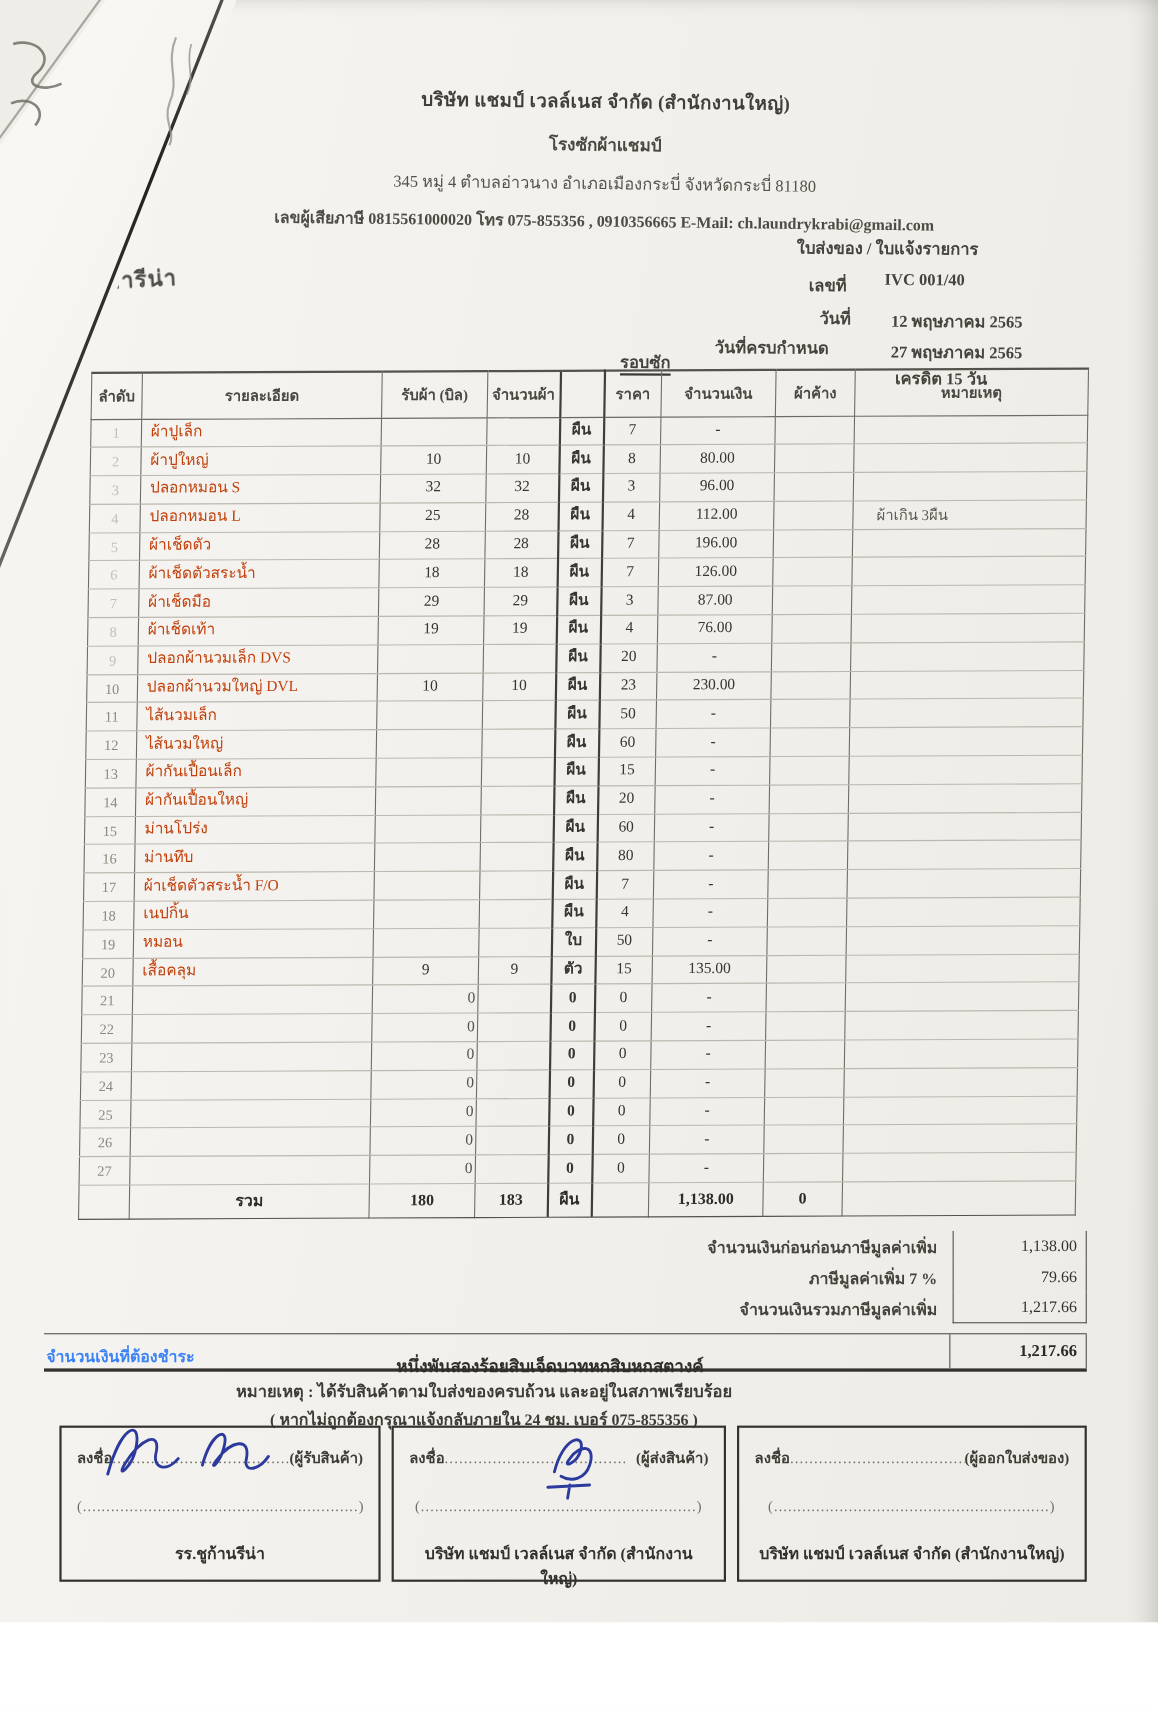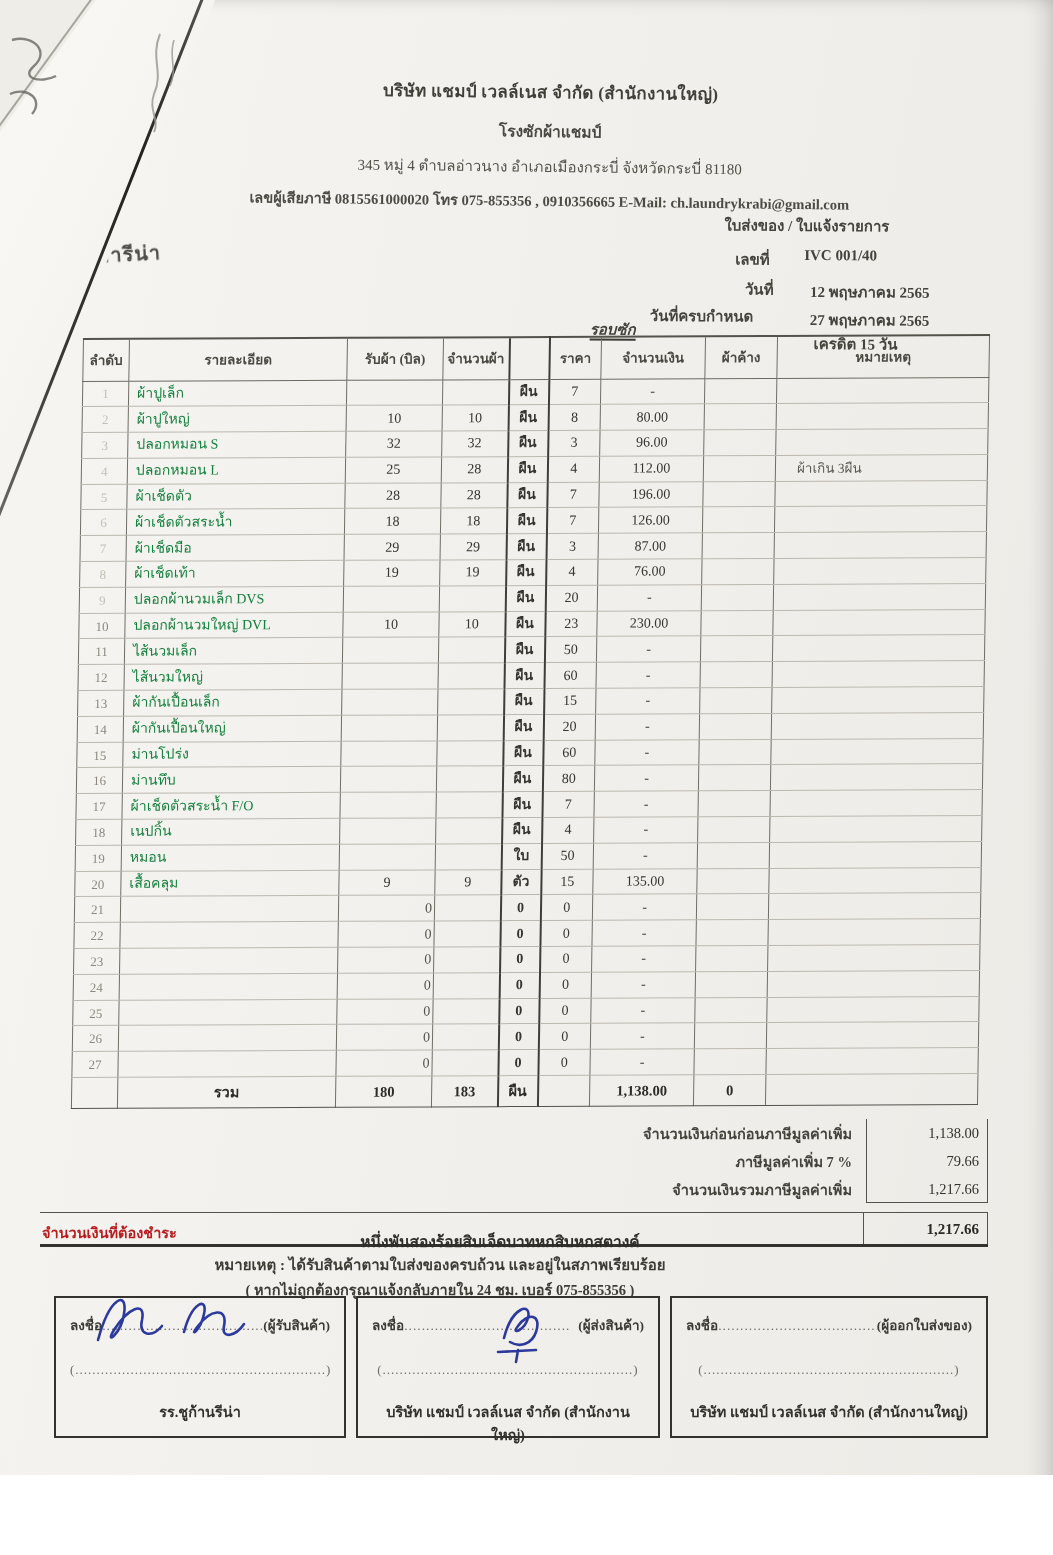--- a/index.html
+++ b/index.html
@@ -45,39 +45,39 @@
   
   .grid-wrap{position:absolute;left:83px;top:338px;z-index:12;transform:skewX(-1.15deg) rotate(-.25deg);
     transform-origin:0 0;}
   table.grid{border-collapse:collapse;table-layout:fixed;width:906px;}
   table.grid th{border-top:2px solid #55524b;border-bottom:1.5px solid #6d6a62;
     font-size:13.5px;font-weight:bold;color:#4a4840;height:42px;padding:0 2px;}
   table.grid td{height:25.8px;padding:0 3px;font-size:14px;color:#37352f;
     border-bottom:1px solid #bcb8af;text-align:center;line-height:1;}
   table.grid th,table.grid td{border-right:1px solid #716d65;border-left:1px solid #716d65;}
   table.grid .c-unit,th.h-unit{border-left:2px solid #403e39 !important;border-right:2px solid #403e39 !important;font-weight:bold;}
-  table.grid .c-name{text-align:left;padding-left:8px;color:#15803d;}
+  table.grid .c-name{text-align:left;padding-left:8px;color:#c2410c;}
   table.grid .c-no{color:#8d897f;font-size:13px;}
   table.grid .c-amount{text-align:center;}
   table.grid .c-note{text-align:left;padding-left:21px;color:#5c5950;font-size:13.5px;}
   table.grid td.zright{text-align:right;padding-right:2px;color:#55524b;}
   tr.total-row td{height:31px;font-weight:bold;font-size:14.5px;color:#2e2c27;
     border-top:1.5px solid #55524b;border-bottom:1.5px solid #55524b;margin-left:16px;}
 
   
   .summary{position:absolute;left:455px;top:1119px;width:533px;z-index:12;}
   .sum-row{display:flex;height:28px;align-items:center;}
   .sum-label{flex:1;text-align:right;padding-right:14px;font-size:14.5px;font-weight:bold;color:#45433c;}
   .sum-val{width:122px;text-align:right;padding-right:8px;font-size:14.5px;color:#33312b;
     border-left:1px solid #55524b;border-right:1px solid #55524b;height:100%;line-height:28px;}
   .sum-row:last-child .sum-val{border-bottom:1px solid #55524b;}
 
   .due-row{position:absolute;left:40px;top:1212px;width:948px;height:35px;z-index:12;
     border-top:1px solid #55524b;border-bottom:3px solid #34322d;}
-  .due-label{position:absolute;left:2px;top:8px;font-size:14.5px;font-weight:bold;color:#b91c1c;}
+  .due-label{position:absolute;left:2px;top:8px;font-size:14.5px;font-weight:bold;color:#3b82f6;}
   .due-words{position:absolute;left:250px;top:16px;width:420px;text-align:center;
     font-size:15.5px;font-weight:bold;color:#2f2d28;}
   .due-amount{position:absolute;right:0;top:0;width:125px;height:100%;line-height:33px;
     text-align:right;padding-right:8px;font-size:15px;font-weight:bold;color:#2c2a25;
     border-left:1px solid #55524b;border-right:1px solid #55524b;}
 
   
   .note-1{position:absolute;left:90px;top:1253px;width:700px;text-align:center;
     font-size:15px;font-weight:bold;color:#3d3b34;z-index:12;}
   .note-2{position:absolute;left:90px;top:1278px;width:700px;text-align:center;
@@ -117,21 +117,21 @@
   </div>
 
   <div class="doc-meta">
     <div class="m b" style="left:726px;top:212px;">ใบส่งของ / ใบแจ้งรายการ</div>
     <div class="m b" style="left:737px;top:246px;">เลขที่</div>
     <div class="m b" style="left:806px;top:245px;">IVC 001/40</div>
     <div class="m b" style="left:747px;top:276px;">วันที่</div>
     <div class="m b" style="left:812px;top:278px;">12 พฤษภาคม 2565</div>
     <div class="m b" style="left:652px;top:303px;">วันที่ครบกำหนด</div>
     <div class="m b" style="left:812px;top:306px;">27 พฤษภาคม 2565</div>
-    <div class="m" style="left:592px;top:317px;font-style:italic;"><span class="cycle">รอบซัก</span></div>
+    <div class="m" style="left:566px;top:317px;"><span class="cycle">รอบซัก</span></div>
     <div class="m b" style="left:816px;top:330px;">เครดิต 15 วัน</div>
   </div>
 
   <div class="customer-note">มารีน่า</div>
 
   <div class="grid-wrap">
     <table class="grid">
       <colgroup>
         <col style="width:46px">
           <col style="width:218px">

